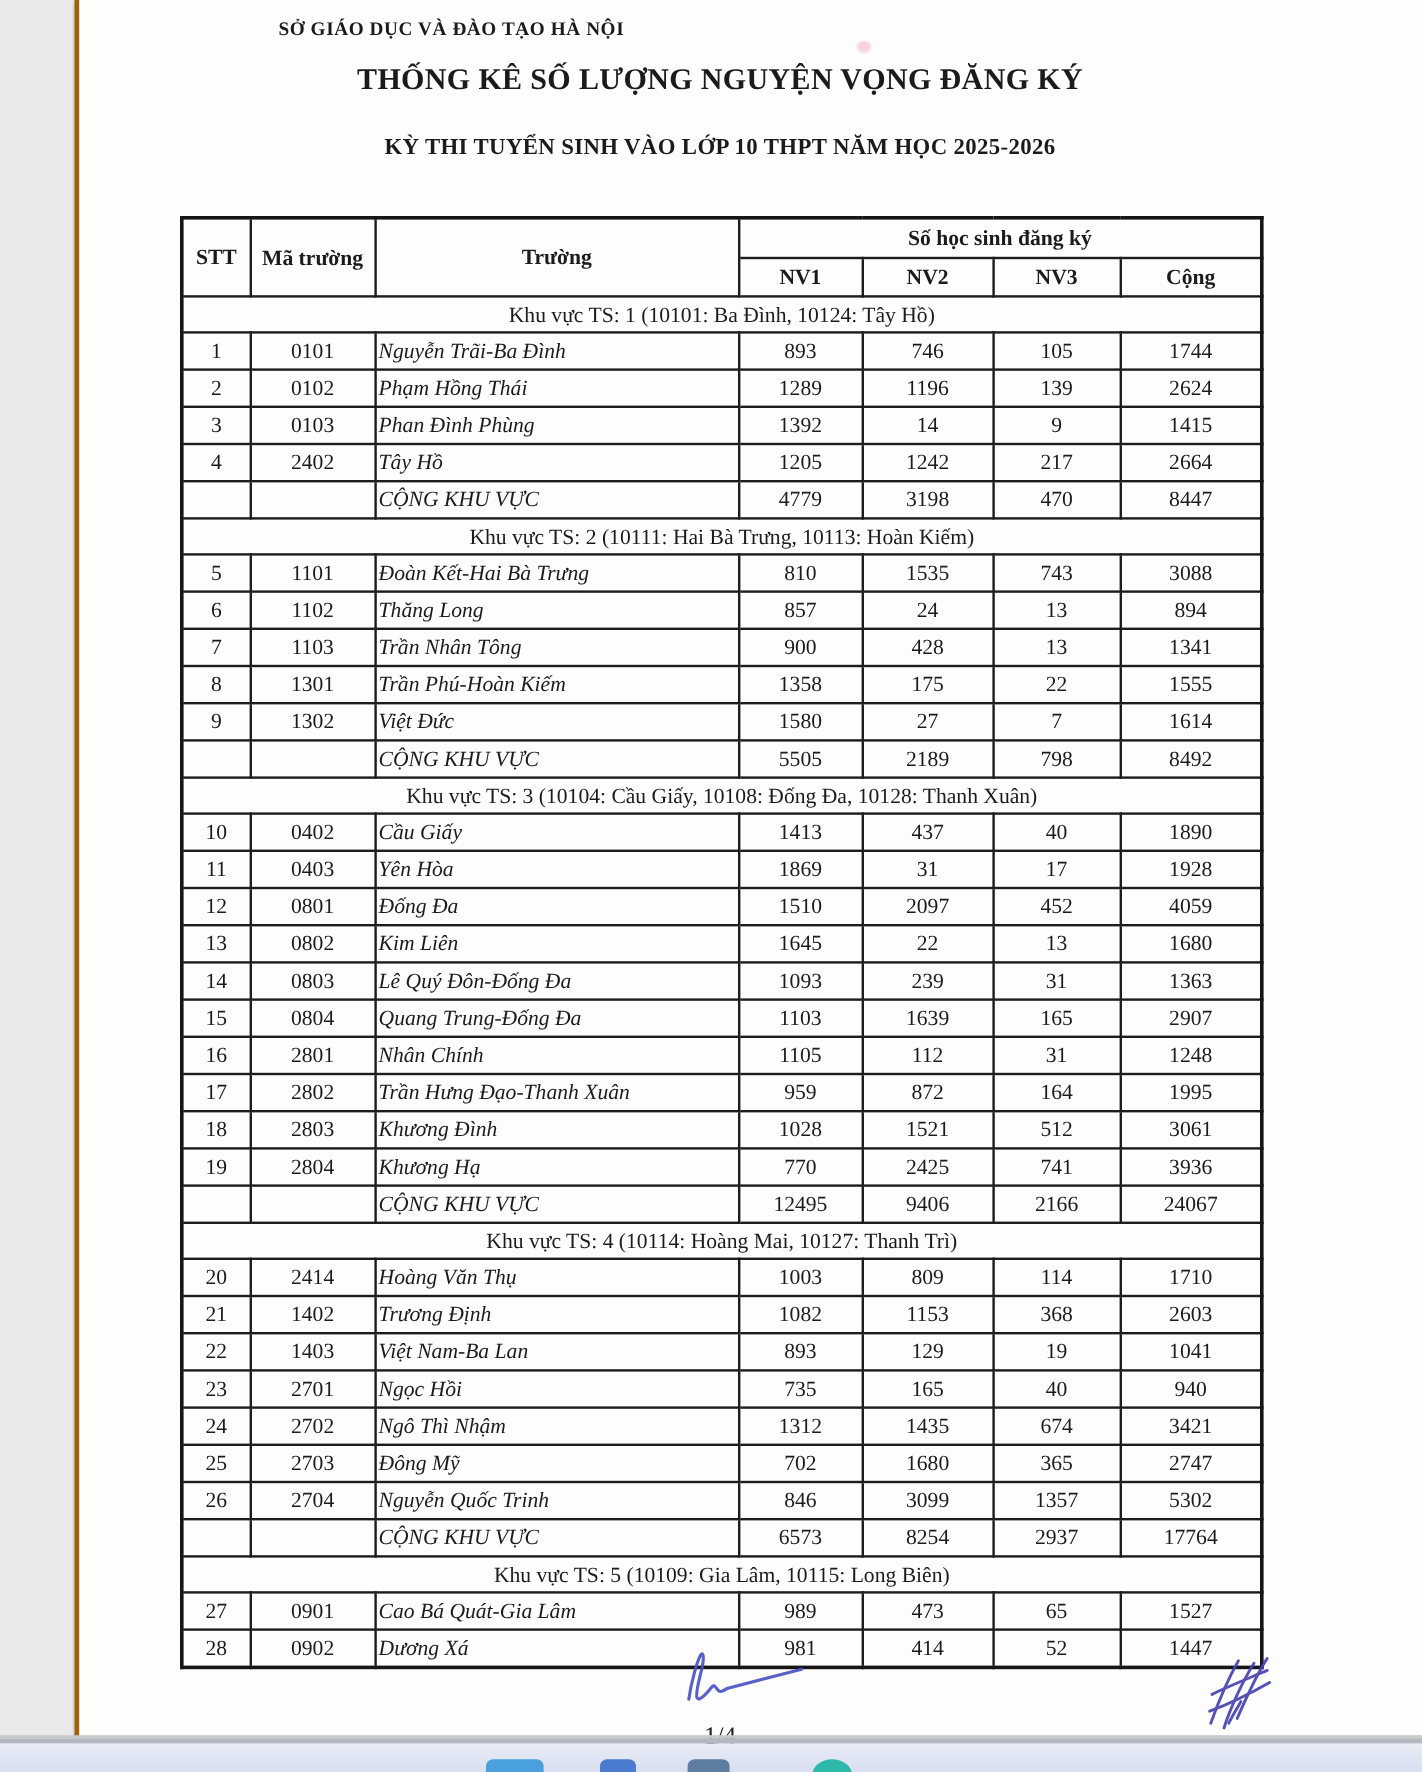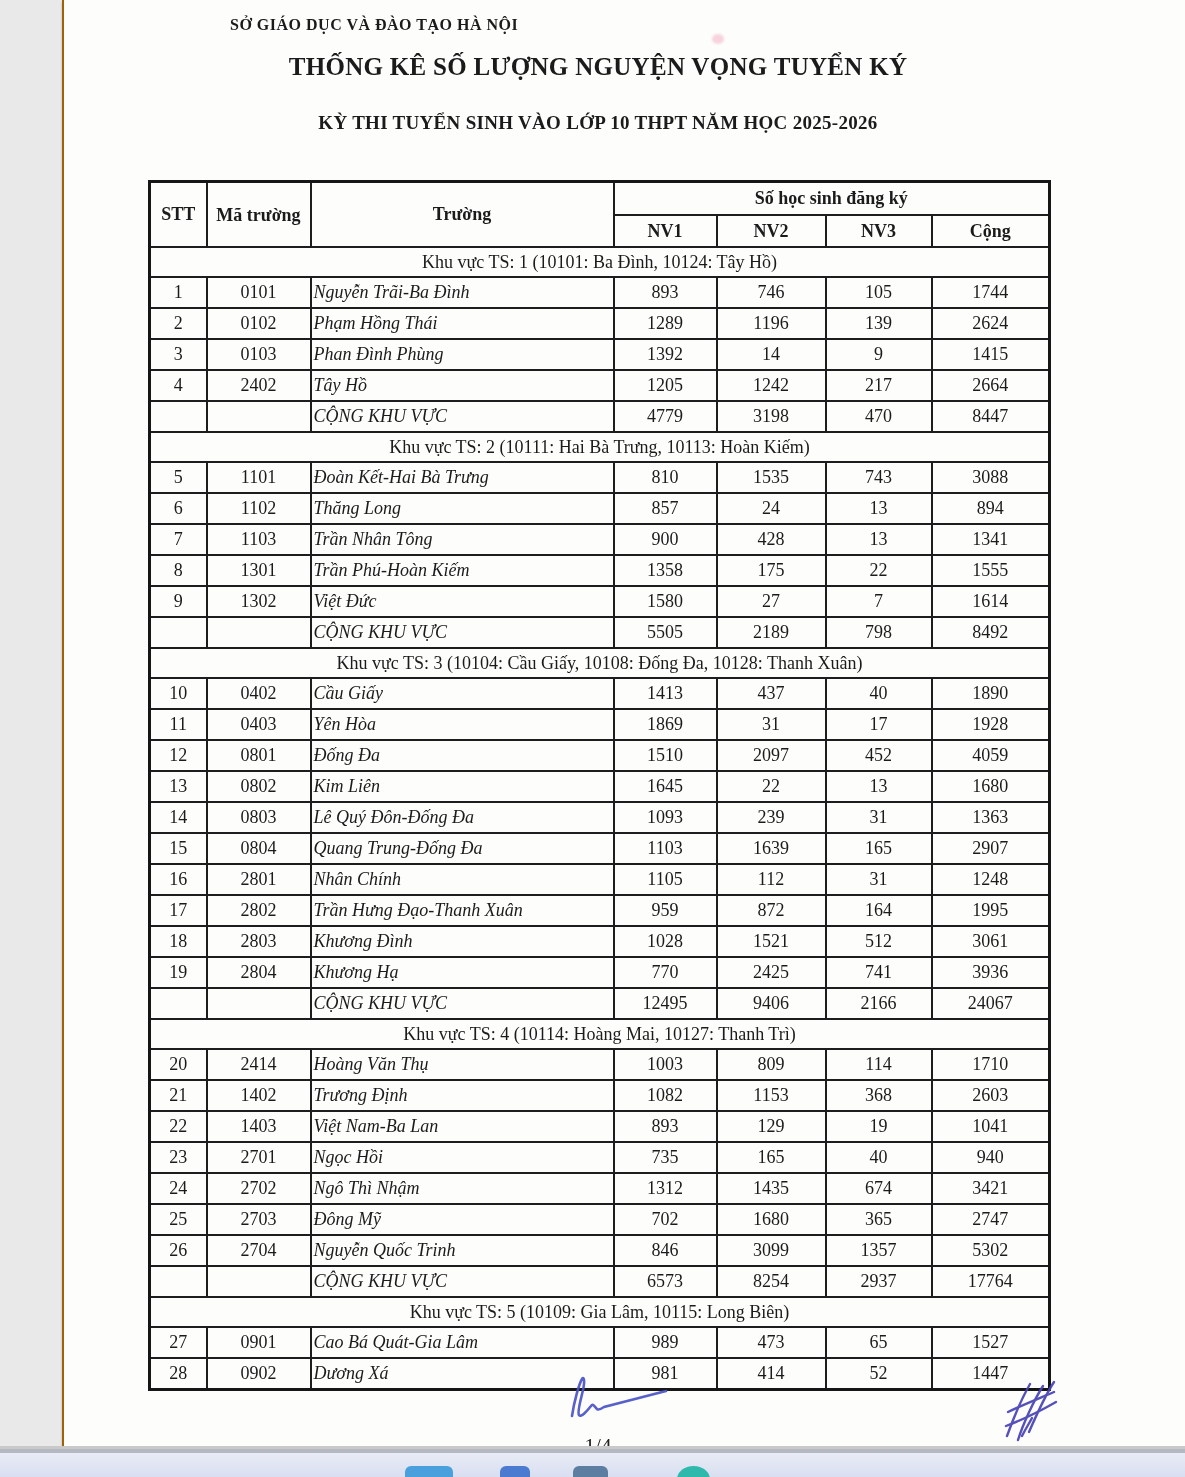--- a/index.html
+++ b/index.html
@@ -5,21 +5,21 @@
   html,body{margin:0;padding:0;}
   body{
     width:1185px;height:1477px;position:relative;overflow:hidden;
     background:#e9e9e9;
     font-family:"Liberation Serif","DejaVu Serif",serif;
     color:#1b1b1b;
   }
   .page{
     position:absolute;left:62px;top:0;width:1124px;height:1448px;
     background:#fdfdfb;
-    border-left:2px solid #a16207;
+    border-left:4px solid #a16207;
     box-sizing:border-box;
     box-shadow:0 2px 2px rgba(0,0,0,.25);
   }
   .org-line{
     position:absolute;left:166px;top:16px;
     font-size:16px;font-weight:bold;letter-spacing:.5px;
   }
   .title-block{
     position:absolute;left:84px;top:48px;width:900px;text-align:center;
   }
@@ -74,21 +74,21 @@
 </style>
 </head>
 <body>
 
 <div class="page">
 
   <div class="org-line">SỞ GIÁO DỤC VÀ ĐÀO TẠO HÀ NỘI</div>
   <div class="scan-dot"></div>
 
   <div class="title-block">
-    <div class="title-line">THỐNG KÊ SỐ LƯỢNG NGUYỆN VỌNG TUYỂN KÝ</div>
+    <div class="title-line">THỐNG KÊ SỐ LƯỢNG NGUYỆN VỌNG ĐĂNG KÝ</div>
     <div class="subtitle">KỲ THI TUYỂN SINH VÀO LỚP 10 THPT NĂM HỌC 2025-2026</div>
   </div>
 
   <table class="enroll">
     <colgroup>
       <col style="width:57px">
         <col style="width:104px">
         <col style="width:303px">
       <col style="width:103px">
         <col style="width:109px">

